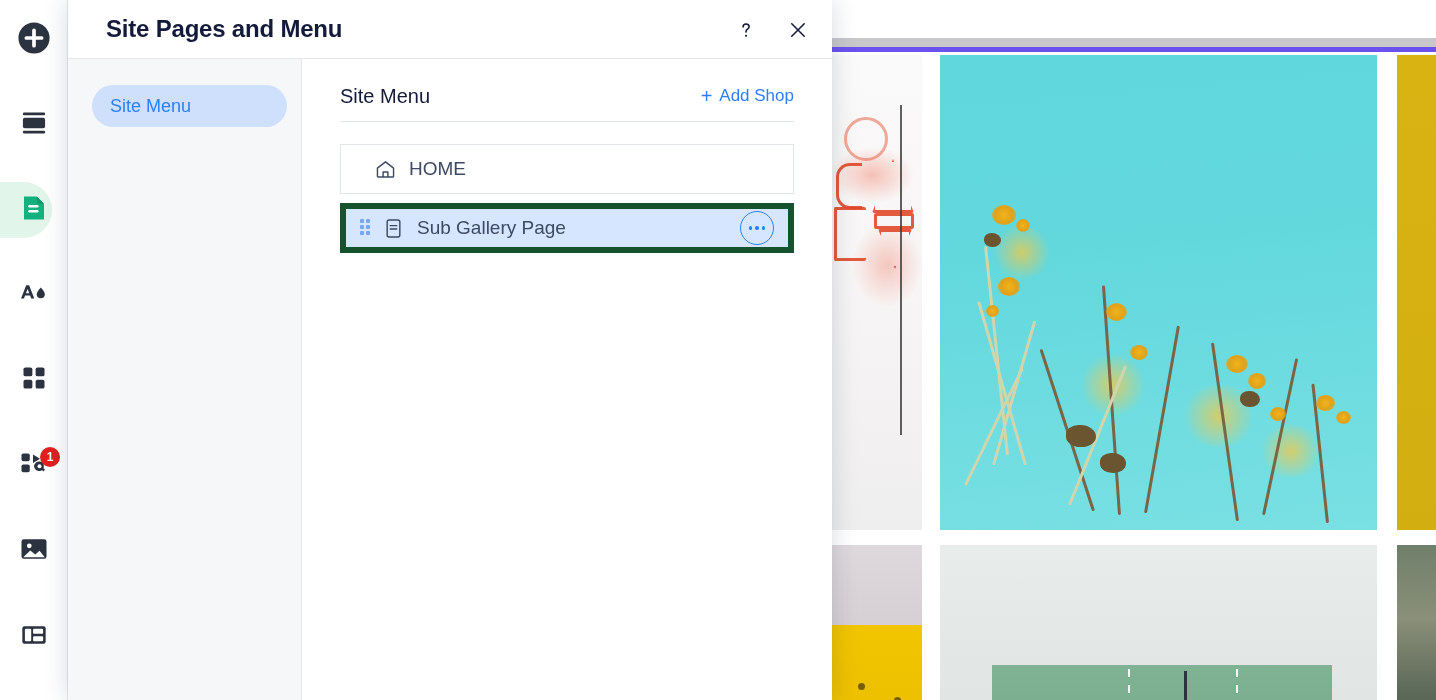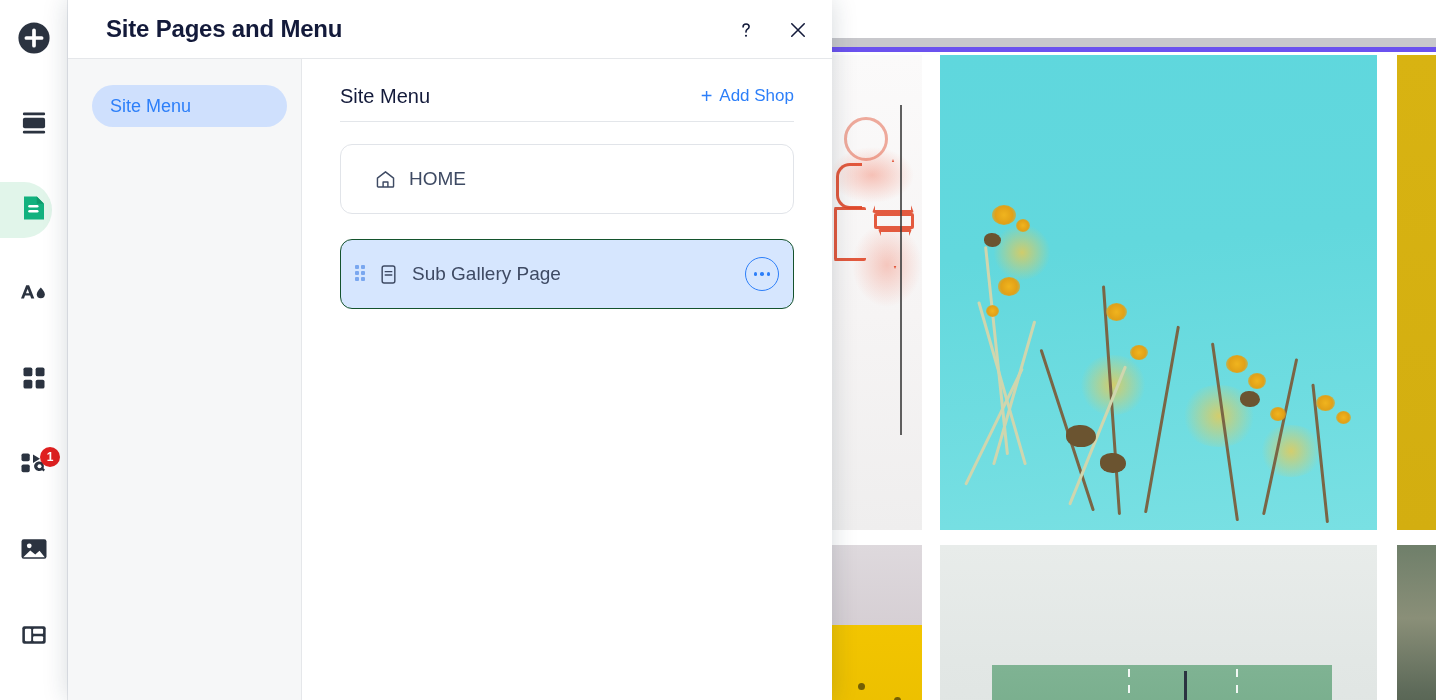--- a/index.html
+++ b/index.html
@@ -202,31 +202,31 @@
   .main-head-title { font-size: 20px; color: #131a3a; }
   .add-page {
     display: flex; align-items: center; gap: 7px;
     color: #2d7ff9; font-size: 17px; cursor: pointer;
   }
   .add-plus { font-size: 20px; line-height: 1; }
 
   .page-list { padding-top: 22px; }
   .page-row {
     position: relative;
-    height: 70px; margin-bottom: 25px;
+    height: 50px; margin-bottom: 9px;
     border: 1px solid #e1e4e9;
-    border-radius: 12px;
+    border-radius: 0;
     background: #fff;
     display: flex; align-items: center;
     padding-left: 32px;
     cursor: pointer;
   }
   .page-row.selected {
     background: #d6e6fe;
-    border: 1px solid #14532d;
+    border: 6px solid #14532d;
     padding-left: 14px;
   }
   .drag-handle {
     width: 12px; height: 18px;
     display: grid;
     grid-template-columns: 4px 4px;
     grid-template-rows: 4px 4px 4px;
     gap: 2px;
     margin-right: 9px;
     cursor: grab;

